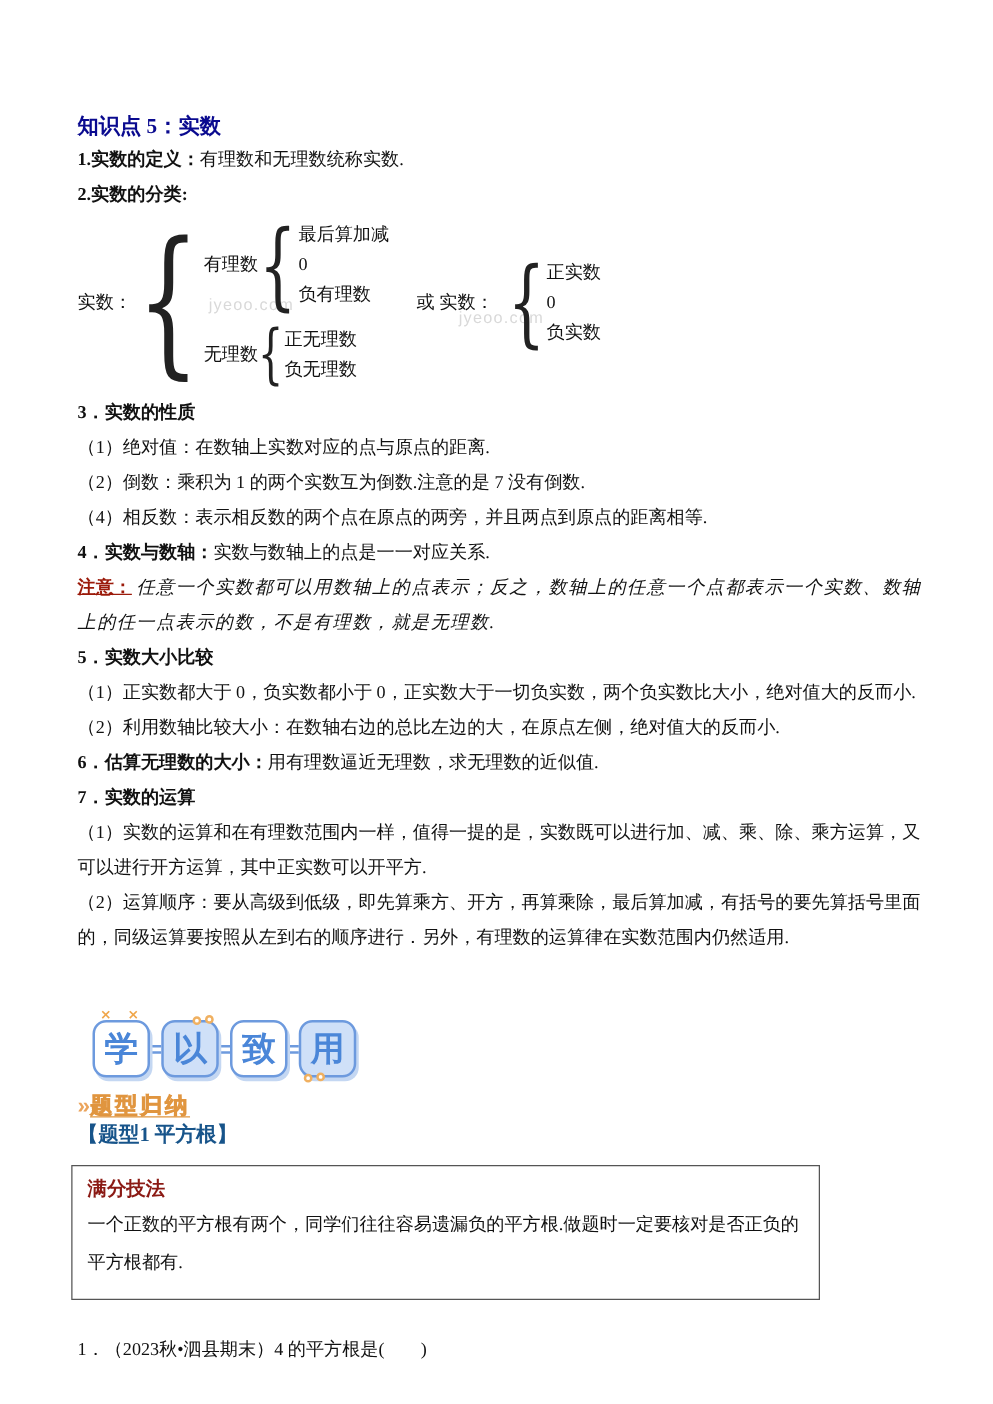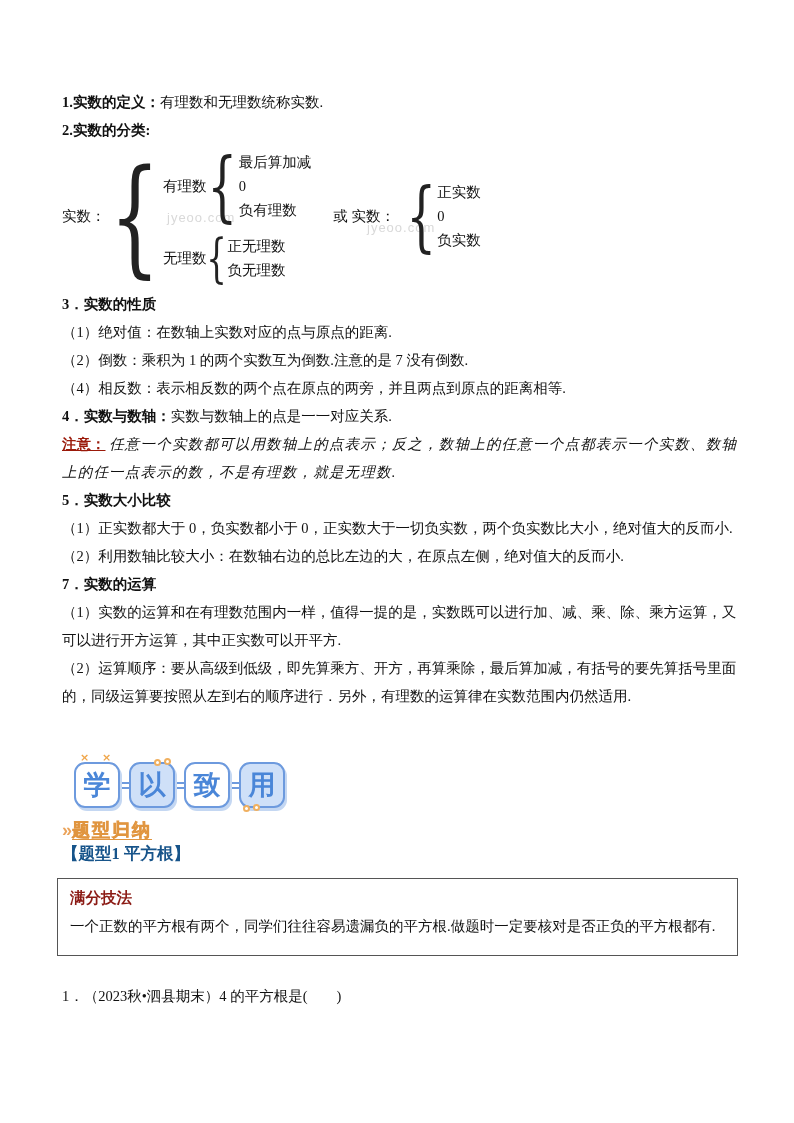--- a/index.html
+++ b/index.html
@@ -57,33 +57,34 @@
 
   
   .cat-head { margin-top:4px; font-family:"Liberation Sans","DejaVu Sans",sans-serif;
               font-size:18px; font-weight:bold; color:#eba45c; }
   .cat-head .arrow { text-decoration:none; margin-right:2px; letter-spacing:-2px; }
   .cat-head .cat-label { text-decoration:underline; text-underline-offset:3px;
               -webkit-text-stroke:.6px #e0953f; color:#f3b276; letter-spacing:2px; }
   .topic-title { font-size:16.5px; font-weight:bold; color:#17548a; line-height:24px; }
 
   
-  .tips-box { margin-top:12px; margin-left:-5px; width:681px; border:1px solid #555;
+  .tips-box { margin-top:12px; margin-left:-5px; width:599px; border:1px solid #555;
               padding:6px 12px 14px 12px; background:#fff; }
   .tips-title { color:#8b1a14; font-weight:bold; font-size:15.5px; line-height:26px; }
   .tips-body { font-size:14.5px; line-height:30px; }
 
   
   .question { margin-top:26px; font-size:14.5px; line-height:28px; }
 </style>
 </head>
 <body>
 
 <div class="page">
 
+  <div class="kp-title">知识点 5：实数</div>
 
   <p class="line"><span class="b">1.实数的定义：</span><span>有理数和无理数统称实数.</span></p>
 
   <p class="line"><span class="b">2.实数的分类:</span></p>
 
   <div class="diagram">
     <span class="watermark wm1">jyeoo.com</span>
     <span class="watermark wm2">jyeoo.com</span>
 
     <span class="dlabel">实数：</span>
@@ -124,20 +125,21 @@
   <p class="line">（4）相反数：表示相反数的两个点在原点的两旁，并且两点到原点的距离相等.</p>
 
   <p class="line"><span class="b">4．实数与数轴：</span><span>实数与数轴上的点是一一对应关系.</span></p>
 
   <p class="line"><span class="note-label">注意：</span> <span class="kai">任意一个实数都可以用数轴上的点表示；反之，数轴上的任意一个点都表示一个实数、数轴上的任一点表示的数，不是有理数，就是无理数.</span></p>
 
   <p class="line b">5．实数大小比较</p>
   <p class="line">（1）正实数都大于 0，负实数都小于 0，正实数大于一切负实数，两个负实数比大小，绝对值大的反而小.</p>
   <p class="line">（2）利用数轴比较大小：在数轴右边的总比左边的大，在原点左侧，绝对值大的反而小.</p>
 
+  <p class="line"><span class="b">6．估算无理数的大小：</span><span>用有理数逼近无理数，求无理数的近似值.</span></p>
 
   <p class="line b">7．实数的运算</p>
   <p class="line">（1）实数的运算和在有理数范围内一样，值得一提的是，实数既可以进行加、减、乘、除、乘方运算，又可以进行开方运算，其中正实数可以开平方.</p>
   <p class="line">（2）运算顺序：要从高级到低级，即先算乘方、开方，再算乘除，最后算加减，有括号的要先算括号里面的，同级运算要按照从左到右的顺序进行．另外，有理数的运算律在实数范围内仍然适用.</p>
 
   <div class="badge">
     <div class="tile">
       <span class="deco-x x1">×</span>
       <span class="deco-x x2">×</span>
       <span>学</span>

